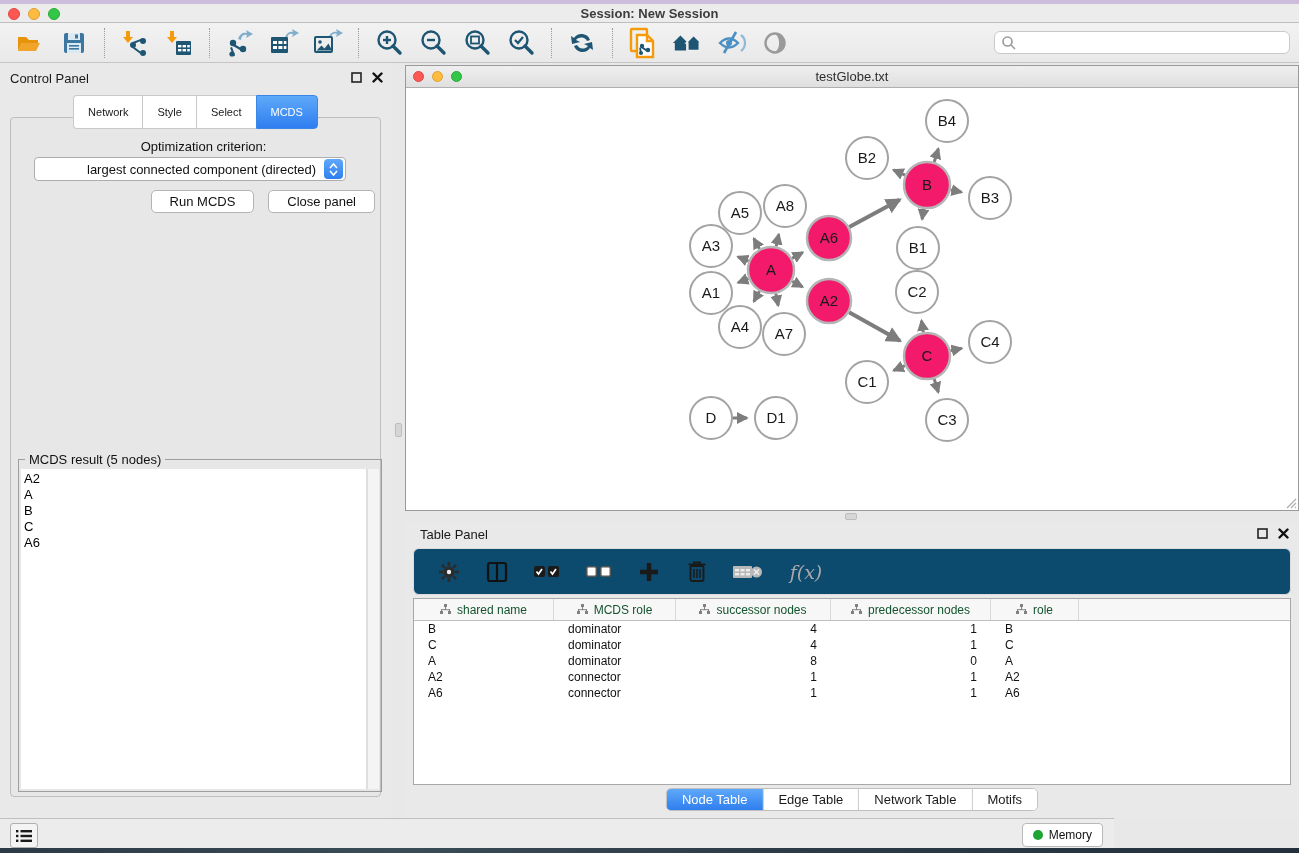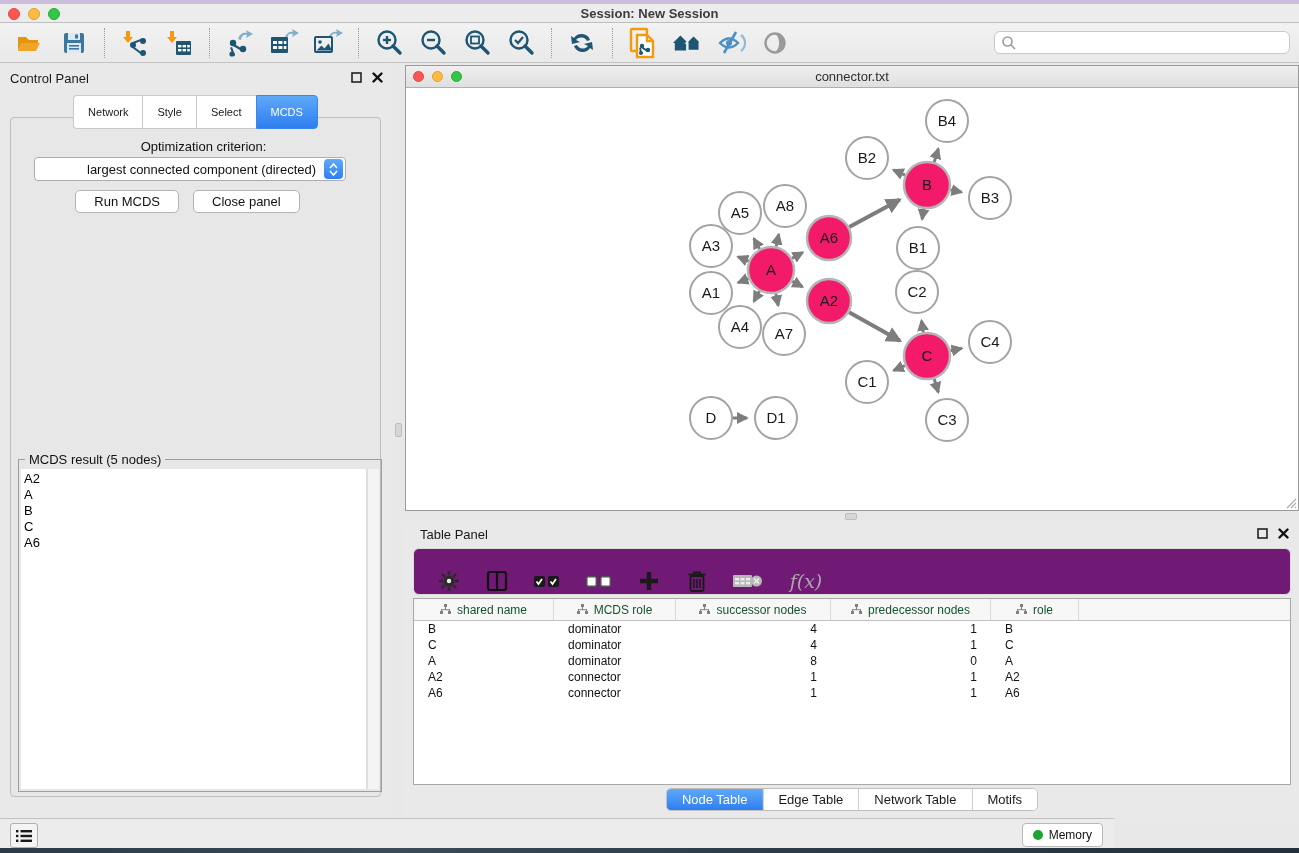--- a/index.html
+++ b/index.html
@@ -35,21 +35,21 @@
   .cp-tabs { position:absolute; left:0; right:0; top:32px; display:flex; justify-content:center; z-index:2; }
   .cp-tab { font-size:11px; color:#1A1A1A; background:#FFF; border:1px solid #C9C9C9; border-right:none; padding:3px 14px; height:34px; display:flex; align-items:center; }
   .cp-tab:first-child { border-radius:4px 0 0 4px; }
   .cp-tab:last-child { border-radius:0 4px 4px 0; border-right:1px solid #C9C9C9; }
   .cp-tab.active { background:linear-gradient(#5FA9F9,#2E7EF0); color:#FFF; border-color:#3A87E8; }
   .cp-frame { position:absolute; left:10px; top:54px; width:371px; height:680px; background:#E7E7E7; border:1px solid #BEBEBE; border-radius:4px; }
   .opt-label { position:absolute; left:0; right:0; top:76px; text-align:center; font-size:13px; color:#111;margin-left:16px; }
   .criterion { position:absolute; left:34px; top:94px; width:312px; height:24px; background:#FFF; border:1px solid #ADADAD; border-radius:4px; display:flex; align-items:center;padding-left:44px; }
   .criterion .val { flex:1; font-size:13px; color:#111; padding-left:8px; white-space:nowrap; }
   .stepper { width:19px; height:20px; margin-right:2px; border-radius:4px; background:linear-gradient(#5FA9F9,#2E7EF0); display:flex; flex-direction:column; align-items:center; justify-content:center; gap:1px; }
-  .cp-buttons { position:absolute; left:0; right:16px; top:127px; display:flex; justify-content:center; gap:14px; }
+  .cp-buttons { position:absolute; left:0; right:16px; top:127px; display:flex; justify-content:flex-end; gap:14px; }
   .push-btn { background:#FFF; border:1px solid #B4B4B4; border-radius:5px; font-size:13px; color:#111; height:23px; padding:0 18px; display:flex; align-items:center; }
 
   .result-group { position:absolute; left:18px; top:396px; width:364px; height:333px; border:1px solid #9E9E9E; }
   .result-title { position:absolute; left:6px; top:-8px; background:#E7E7E7; padding:0 4px; font-size:13px; color:#111; }
   .result-list { position:absolute; left:2px; top:9px; right:14px; bottom:2px; background:#FFF; border-right:1px solid #DDD; font-size:13px; color:#000; padding:2px 0 0 3px; line-height:16px; }
   .result-scroll { position:absolute; right:2px; top:9px; width:12px; bottom:2px; background:#F4F4F4; border-left:1px solid #E0E0E0; }
 
   
   .net-window { left:405px; top:65px; width:894px; height:446px; background:#FFF; border:1px solid #9A9A9A; }
   .net-titlebar { position:absolute; left:0; top:0; right:0; height:22px; background:linear-gradient(#EFEFEF,#DFDFDF); border-bottom:1px solid #AFAFAF; }
@@ -60,21 +60,21 @@
   .grip { position:absolute; right:1px; bottom:1px; width:12px; height:12px; }
 
   .h-splitter { left:405px; top:511px; width:894px; height:11px; }
   .h-splitter .thumb { position:absolute; left:440px; top:2px; width:12px; height:7px; background:#D6D6D6; border:1px solid #BDBDBD; border-radius:2px; }
   .v-splitter-thumb { left:395px; top:423px; width:7px; height:14px; background:#D6D6D6; border:1px solid #BDBDBD; border-radius:2px; }
 
   
   .table-panel { left:405px; top:522px; width:894px; height:296px; background:#E9E9E9; }
   .tp-head { position:absolute; left:15px; top:5px; font-size:13px; color:#1A1A1A; }
   .tp-icons { position:absolute; right:10px; top:6px; display:flex; gap:10px; align-items:center; }
-  .tp-toolbar { position:absolute; left:8px; top:26px; width:878px; height:47px; background:#701a75; border:1px solid #DCDCDC; border-radius:6px; display:flex; align-items:flex-end; gap:22px; padding-left:22px; }
+  .tp-toolbar { position:absolute; left:8px; top:26px; width:878px; height:47px; background:#0c4a6e; border:1px solid #DCDCDC; border-radius:6px; display:flex; align-items:center; gap:22px; padding-left:22px; }
   .tp-tool { display:flex; align-items:center; justify-content:center; width:26px; height:26px; cursor:pointer; }
   .fx { font-family:"DejaVu Serif",serif; font-style:italic; font-size:19px; color:#ABABAB; }
 
   .data-table { position:absolute; left:8px; top:76px; width:878px; height:187px; background:#FFF; border:1px solid #A8A8A8; }
   .dt-header { display:flex; height:22px; background:#F7F7F7; border-bottom:1px solid #C0C0C0; }
   .dt-hcell { display:flex; align-items:center; justify-content:center; gap:6px; font-size:12px; color:#14532d; border-right:1px solid #D8D8D8; position:relative; }
   .dt-hcell:last-child { border-right:none; }
   .dt-row { display:flex; height:16px; font-size:12px; color:#111; }
   .dt-cell { padding:1px 6px 0 14px; overflow:hidden; white-space:nowrap; }
   .dt-cell.num { text-align:right; padding-right:14px; }
@@ -329,21 +329,21 @@
 
 <div class="abs v-splitter-thumb"></div>
 
 <div class="abs net-window">
   <div class="net-titlebar">
     <div class="lights">
       <div class="light red"></div>
       <div class="light yellow"></div>
       <div class="light green"></div>
     </div>
-    <div class="net-title">connector.txt</div>
+    <div class="net-title">testGlobe.txt</div>
   </div>
   <div class="net-canvas">
     <svg id="graph-svg" width="892" height="423" viewBox="0 0 892 423">
       <defs>
         <marker id="arrow" viewBox="0 0 10 10" refX="8.5" refY="5" markerWidth="4" markerHeight="4" orient="auto">
             <path d="M0 0 L10 5 L0 10 Z" fill="#7D7D7D"></path>
           </marker>
       </defs>
       <g id="graph-edges">
           <line x1="342.5900931847508" y1="190.59046427917886" x2="332.07863740175947" y2="194.6198556626589" stroke="#7D7D7D" stroke-width="3" marker-end="url(#arrow)"></line>

